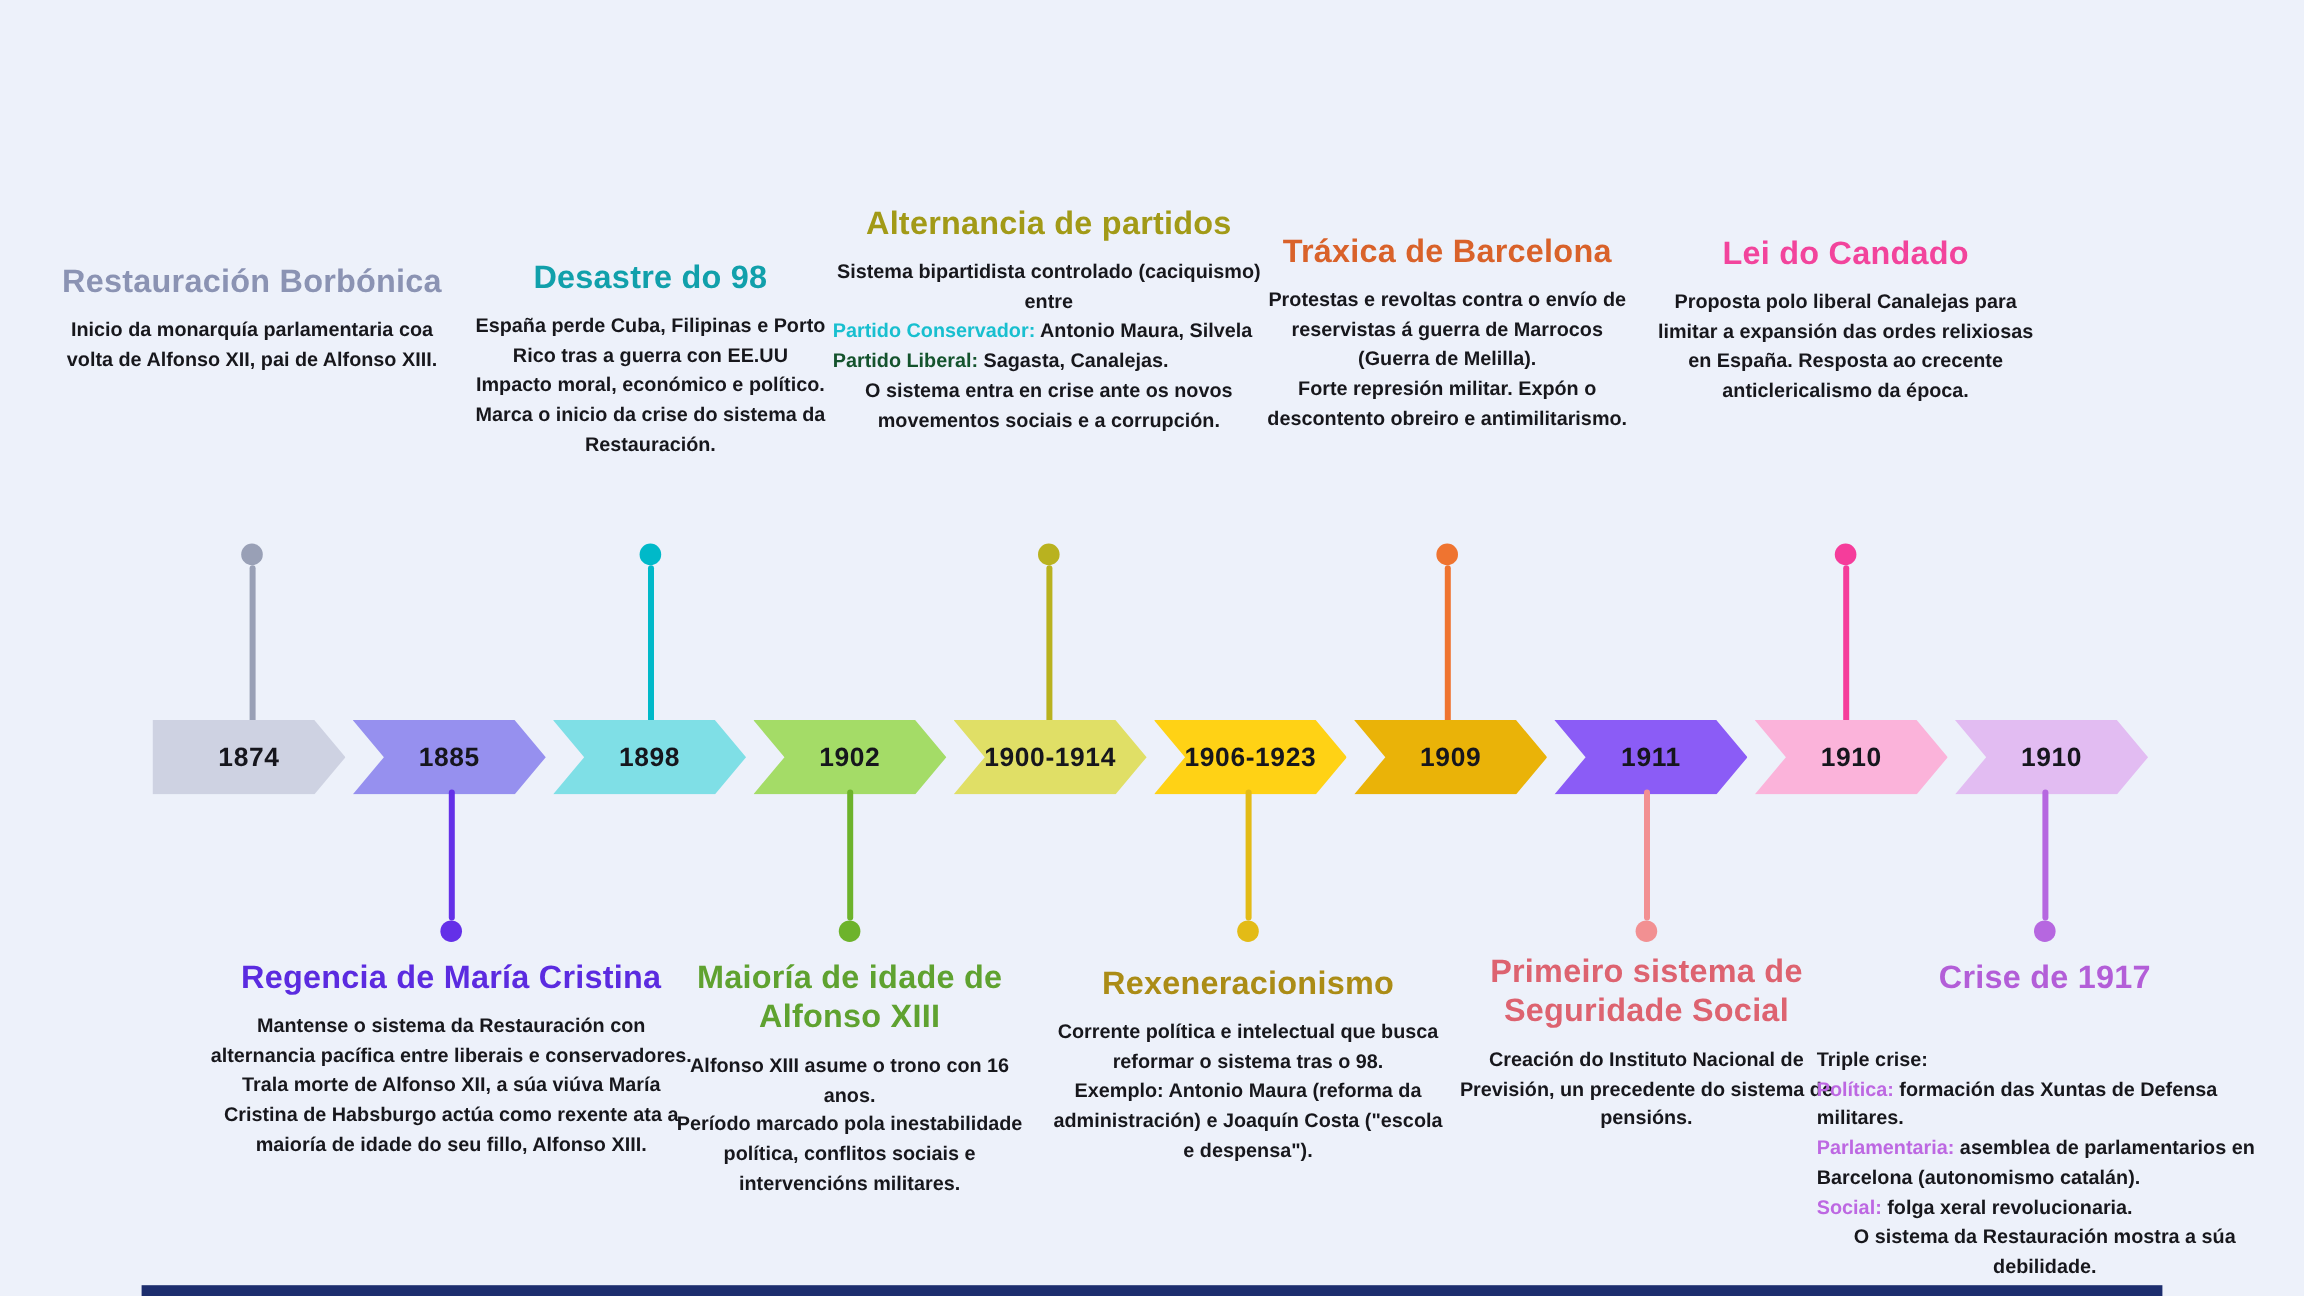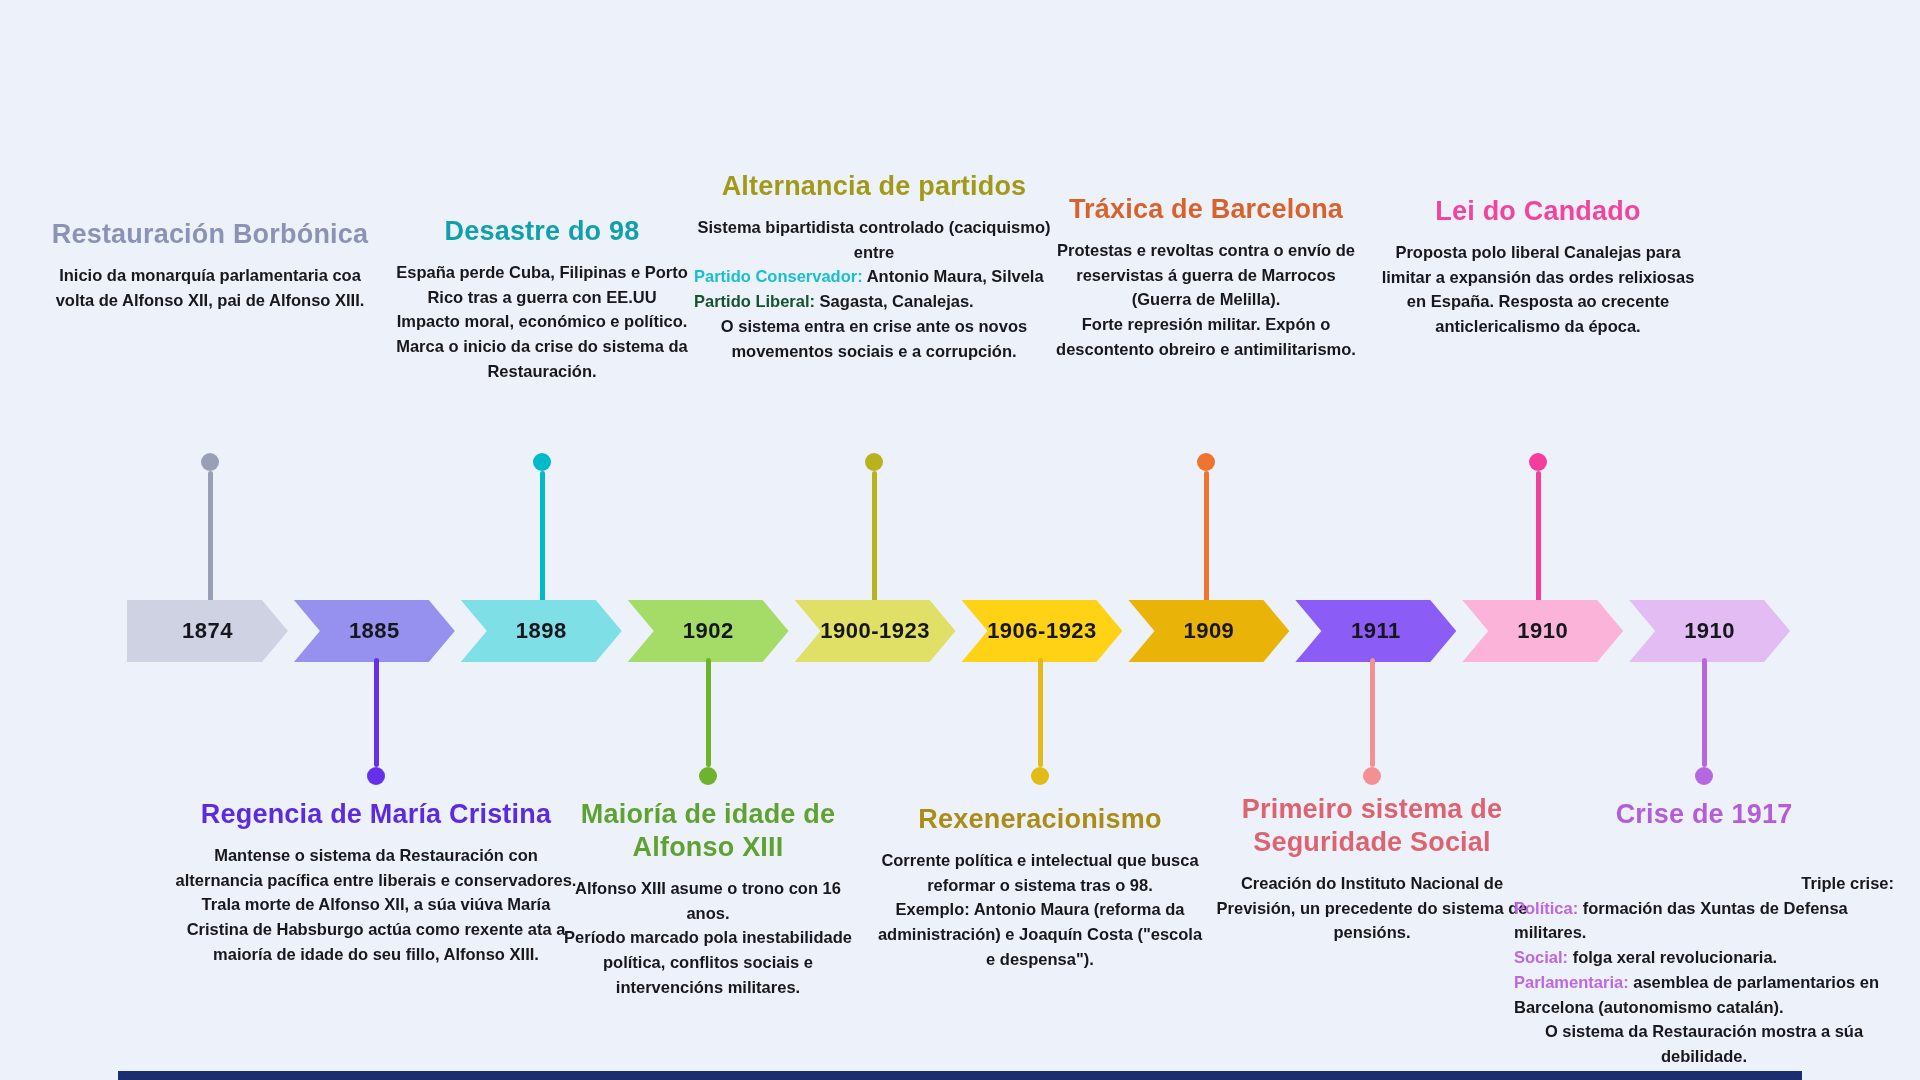--- a/index.html
+++ b/index.html
@@ -78,21 +78,21 @@
       <div class="stem top" style="left: 1529px;">
         <div class="dot" style="background: rgb(245, 61, 155);"></div>
         <div class="line" style="background: rgb(245, 61, 155);"></div>
       </div>
     </div>
   <div class="tl" id="timeline-band">
       <div class="chev first" style="background: rgb(206, 210, 226);">1874</div>
       <div class="chev" style="background: rgb(150, 144, 239);">1885</div>
       <div class="chev" style="background: rgb(127, 223, 230);">1898</div>
       <div class="chev" style="background: rgb(164, 220, 103);">1902</div>
-      <div class="chev" style="background: rgb(224, 223, 102);">1900-1923</div>
+      <div class="chev" style="background: rgb(224, 223, 102);">1900-1914</div>
       <div class="chev" style="background: rgb(255, 210, 21);">1906-1923</div>
       <div class="chev" style="background: #eab308;">1909</div>
       <div class="chev" style="background: #8b5cf6;">1911</div>
       <div class="chev" style="background: rgb(251, 179, 218);">1910</div>
       <div class="chev" style="background: rgb(226, 188, 242);">1910</div>
     </div>
   <div id="events-bottom-region">
       <div class="event" style="left: 171px; width: 410px; top: 798px;">
         <h2 style="color: rgb(91, 43, 224);">Regencia de María Cristina</h2>
         <p style="text-align: center;"><span>Mantense o sistema da Restauración con alternancia pacífica entre liberais e conservadores.</span></p>
@@ -123,24 +123,24 @@
       <div class="event" style="left: 1212px; width: 320px; top: 793px;">
         <h2 style="color: rgb(221, 99, 112);">Primeiro sistema de Seguridade Social</h2>
         <p style="text-align: center;"><span>Creación do Instituto Nacional de Previsión, un precedente do sistema de pensións.</span></p>
       </div>
       <div class="stem bottom" style="left: 1363px;">
         <div class="line" style="background: rgb(242, 144, 146);"></div>
         <div class="dot" style="background: rgb(242, 144, 146);"></div>
       </div>
       <div class="event" style="left: 1514px; width: 380px; top: 798px;">
         <h2 style="color: rgb(179, 94, 216);">Crise de 1917</h2>
-        <p style="text-align: right; margin-top: 40px;"><span>Triple crise:</span></p>
+        <p style="text-align: left; margin-top: 40px;"><span>Triple crise:</span></p>
         <p style="text-align: left;"><span class="hl" style="color: rgb(189, 104, 226);">Política:</span><span> formación das Xuntas de Defensa militares.</span></p>
+        <p style="text-align: left;"><span class="hl" style="color: rgb(189, 104, 226);">Parlamentaria:</span><span> asemblea de parlamentarios en Barcelona (autonomismo catalán).</span></p>
         <p style="text-align: left;"><span class="hl" style="color: rgb(189, 104, 226);">Social:</span><span> folga xeral revolucionaria.</span></p>
-        <p style="text-align: left;"><span class="hl" style="color: rgb(189, 104, 226);">Parlamentaria:</span><span> asemblea de parlamentarios en Barcelona (autonomismo catalán).</span></p>
         <p style="text-align: center;"><span>O sistema da Restauración mostra a súa debilidade.</span></p>
       </div>
       <div class="stem bottom" style="left: 1695px;">
         <div class="line" style="background: rgb(182, 103, 224);"></div>
         <div class="dot" style="background: rgb(182, 103, 224);"></div>
       </div>
     </div>
   <div class="footer" id="footer-bar" style="background: rgb(29, 46, 110);"></div>
 </div>
 

